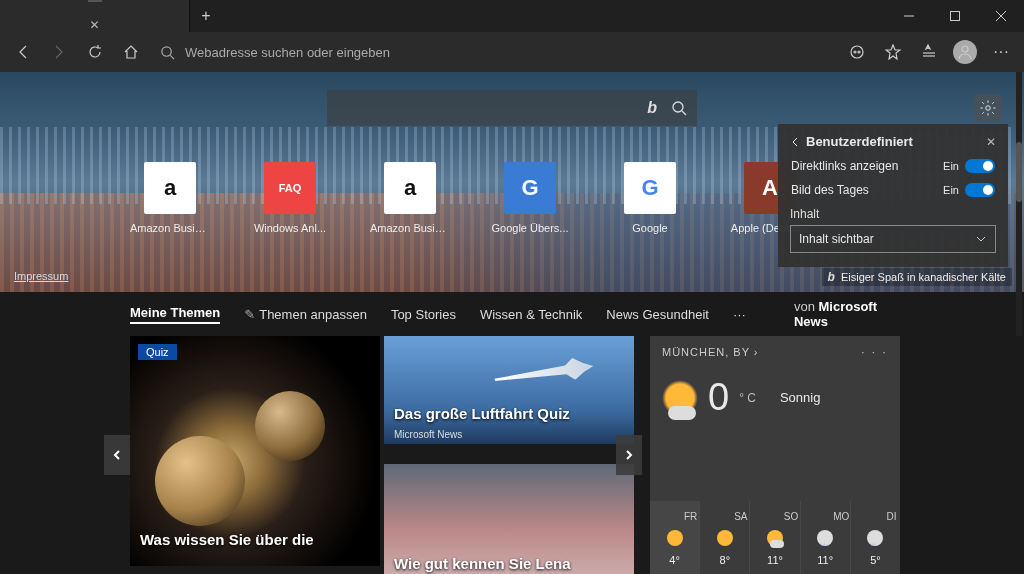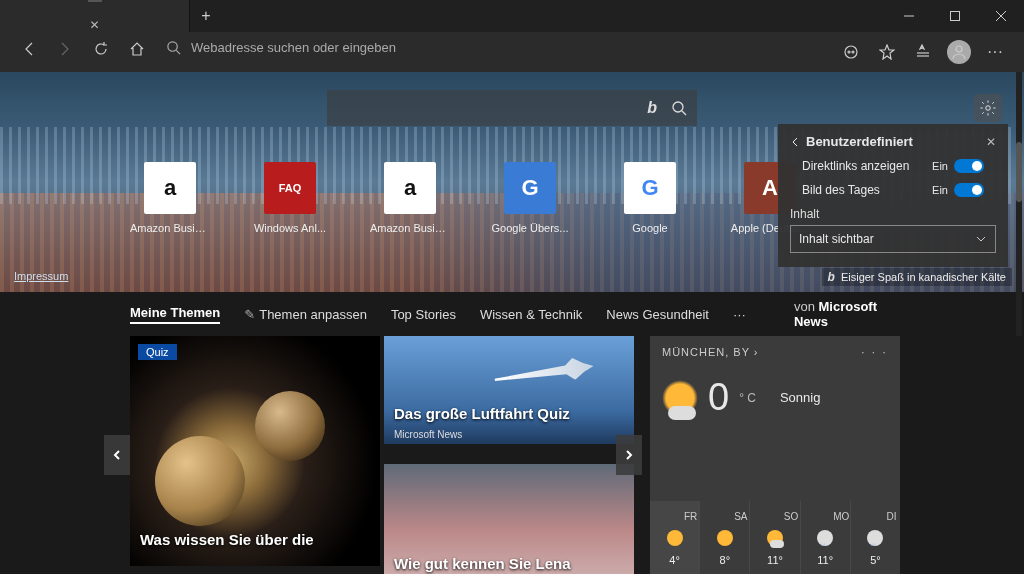--- a/index.html
+++ b/index.html
@@ -11,21 +11,21 @@
   .tab .tab-icon { width: 14px; height: 14px; background: #555; display: inline-block; }
   .tab .tab-title { flex: 1; white-space: nowrap; overflow: hidden; text-overflow: ellipsis; }
   .tab .tab-close { width: 14px; text-align: center; color: #bbb; cursor: pointer; }
   .newtab { width: 32px; display: flex; align-items: center; justify-content: center; color: #ccc; cursor: pointer; font-size: 16px; }
   .titlebar-spacer { flex: 1; }
   .win-ctrls { display: flex; }
   .win-ctrls div { width: 46px; display: flex; align-items: center; justify-content: center; cursor: pointer; color: #ccc; }
   .win-ctrls svg { width: 10px; height: 10px; stroke: #ccc; fill: none; stroke-width: 1; }
 
   
-  .toolbar { height: 40px; background: #2b2b2b; display: flex; padding: 0 12px; gap: 2px; }
+  .toolbar { height: 40px; background: #2b2b2b; display: flex; align-items: center; padding: 0 6px; gap: 2px; }
   .tb-btn { width: 34px; height: 34px; display: flex; align-items: center; justify-content: center; cursor: pointer; color: #ccc; }
   .tb-btn.disabled { color: #666; cursor: default; }
   .tb-btn svg { width: 16px; height: 16px; stroke: currentColor; fill: none; stroke-width: 1.2; }
   .addr { flex: 1; height: 30px; display: flex; align-items: center; gap: 10px; padding: 0 10px; color: #aaa; font-size: 13px; }
   .addr svg { width: 15px; height: 15px; stroke: #aaa; fill: none; stroke-width: 1.3; }
   .toolbar-right { display: flex; align-items: center; gap: 2px; }
   .avatar { width: 24px; height: 24px; border-radius: 50%; background: #aaa; display: flex; align-items: center; justify-content: center; }
 
   
   .hero { position: relative; height: 220px; overflow: visible; }
@@ -57,21 +57,21 @@
 
   .impressum { position: absolute; bottom: 10px; left: 14px; font-size: 11px; color: #cde; text-decoration: underline; cursor: pointer; }
   .credit { position: absolute; bottom: 6px; right: 12px; font-size: 11px; color: #eee; display: flex; align-items: center; gap: 6px; background: rgba(0,0,0,0.3); padding: 2px 6px; }
   .credit .bing-b { font-size:12px; }
 
   
   .panel { position: absolute; top: 52px; right: 16px; width: 230px; background: rgba(50,50,50,0.96); padding: 10px 12px 14px; font-size: 12px; z-index: 50; }
   .panel-header { display: flex; align-items: center; justify-content: space-between; margin-bottom: 10px; }
   .panel-title { display: flex; align-items: center; gap: 6px; font-weight: 600; font-size: 13px; }
   .panel-close { cursor: pointer; color:#bbb; font-size: 12px; }
-  .panel-row { display: flex; align-items: flex-start; justify-content: space-between; margin: 10px 12px; }
+  .panel-row { display: flex; align-items: flex-start; justify-content: space-between; margin: 10px 1px; }
   .toggle { display: flex; align-items: center; gap: 6px; font-size: 11px; }
   .switch { width: 30px; height: 14px; border-radius: 8px; background: #0078d4; position: relative; cursor:pointer;}
   .switch::after { content: ""; position: absolute; top: 2px; right: 2px; width: 10px; height: 10px; border-radius: 50%; background: #fff; }
   .panel-label { margin-top: 8px; margin-bottom: 4px; color:#ddd; }
   .select { border: 1px solid #888; height: 28px; display: flex; align-items: center; justify-content: space-between; padding: 0 8px; cursor: pointer; }
   .select svg { width:12px; height:12px; stroke:#ccc; fill:none; }
 
   
   .newsnav { height: 44px; background: #1a1a1a; display: flex; align-items: center; padding: 0 130px 0 130px; gap: 24px; font-size: 13px; }
   .newsnav .navitem { cursor: pointer; color: #ddd; white-space: nowrap; display:flex; align-items:center; gap:4px; }
@@ -233,21 +233,21 @@
         <path d="M12 2v3M12 19v3M4.2 4.2l2.1 2.1M17.7 17.7l2.1 2.1M2 12h3M19 12h3M4.2 19.8l2.1-2.1M17.7 6.3l2.1-2.1"></path>
       </svg>
   </div>
 
   <div class="tiles" id="tiles">
       <div class="tile">
         <div class="tile-box" style="background:#ffffff;color:#111;font-size:22px">a</div>
         <div class="tile-label">Amazon Busin...</div>
       </div>
       <div class="tile">
-        <div class="tile-box" style="background:#b91c1c;color:#fff;font-size:11px">FAQ</div>
+        <div class="tile-box" style="background:#ef4444;color:#fff;font-size:11px">FAQ</div>
         <div class="tile-label">Windows Anl...</div>
       </div>
       <div class="tile">
         <div class="tile-box" style="background:#ffffff;color:#111;font-size:22px">a</div>
         <div class="tile-label">Amazon Busin...</div>
       </div>
       <div class="tile">
         <div class="tile-box" style="background:#3a7bd5;color:#fff;font-size:22px">G</div>
         <div class="tile-label">Google Übers...</div>
       </div>

